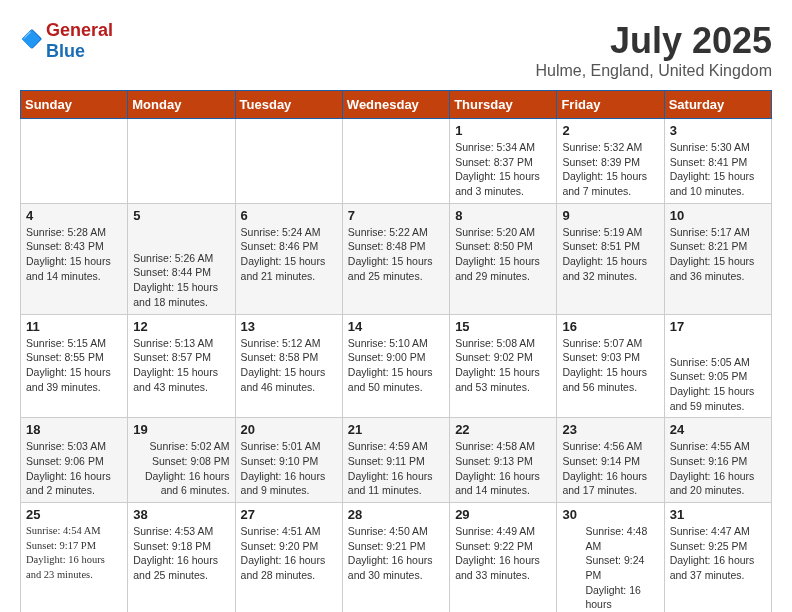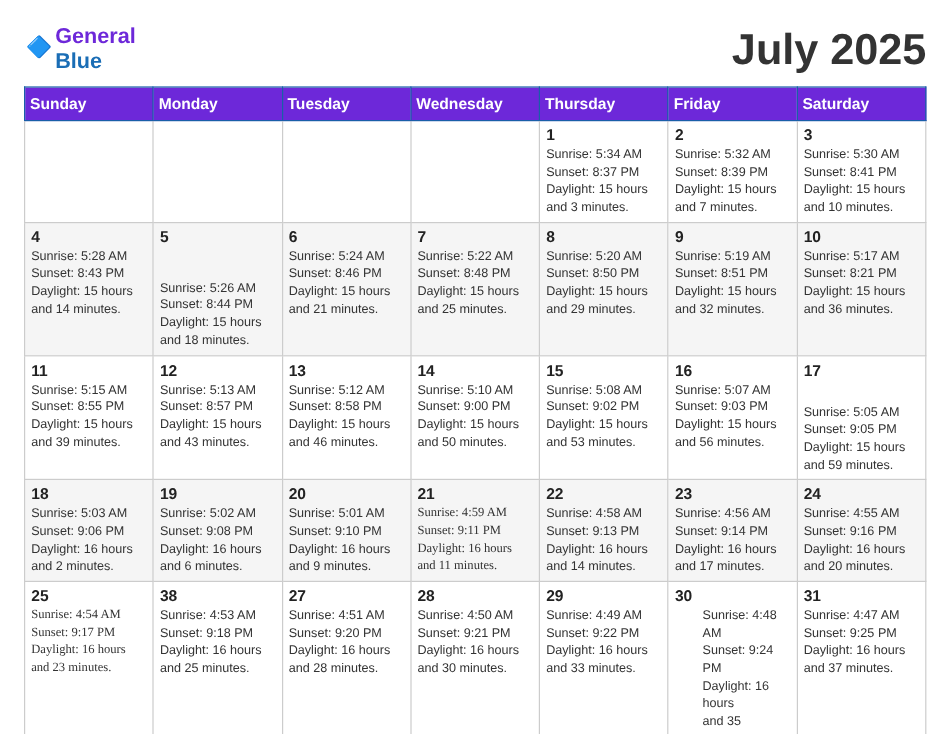--- a/index.html
+++ b/index.html
@@ -16,21 +16,21 @@
       align-items: flex-start;
       margin-bottom: 10px;
     }
     .logo {
       display: flex;
       align-items: center;
     }
     .logo-text-general {
       font-size: 18px;
       font-weight: bold;
-      color: #6d28d9;
+      color: #b91c1c;
     }
     .logo-text-blue {
       font-size: 18px;
       font-weight: bold;
       color: #1a6db5;
     }
     .logo-icon {
       width: 24px;
       height: 24px;
       margin-right: 2px;
@@ -46,21 +46,21 @@
     .calendar-subtitle {
       font-size: 16px;
       color: #555;
     }
     table {
       width: 100%;
       border-collapse: collapse;
       border: 1px solid #ccc;
     }
     thead tr th {
-      background-color: #6d28d9;
+      background-color: #c2410c;
       color: white;
       padding: 6px 4px;
       font-size: 13px;
       text-align: left;
       border: 1px solid #1a5fa8;
     }
     tbody tr td {
       vertical-align: top;
       border: 1px solid #ccc;
       padding: 4px 5px;
@@ -100,20 +100,21 @@
     <svg class="logo-icon" viewBox="0 0 30 30" xmlns="http://www.w3.org/2000/svg">
       <text x="2" y="20" font-size="22" fill="#1a6db5">🔷</text>
     </svg>
     <div>
       <span class="logo-text-general">General</span><br>
       <span class="logo-text-blue">Blue</span>
     </div>
   </div>
   <div class="title-section">
     <div class="calendar-title">July 2025</div>
+    <div class="calendar-subtitle">Hulme, England, United Kingdom</div>
   </div>
 </div>
 
 <table>
   <thead>
     <tr>
     <th>Sunday</th>
         <th>Monday</th>
         <th>Tuesday</th>
         <th>Wednesday</th>
@@ -255,35 +256,35 @@
       <tr>
         <td>
           <span class="day-number">18</span>
           <div class="day-info" style="white-space: pre-line;">Sunrise: 5:03 AM
 Sunset: 9:06 PM
 Daylight: 16 hours
 and 2 minutes.</div>
         </td>
         <td>
           <span class="day-number">19</span>
-          <div class="day-info" style="white-space: pre-line;">Sunrise: 5:02 AM
+          <div class="day-info" style="white-space: pre-line; text-align: right;">Sunrise: 5:02 AM
 Sunset: 9:08 PM
 Daylight: 16 hours
 and 6 minutes.</div>
         </td>
         <td>
           <span class="day-number">20</span>
           <div class="day-info" style="white-space: pre-line;">Sunrise: 5:01 AM
 Sunset: 9:10 PM
 Daylight: 16 hours
 and 9 minutes.</div>
         </td>
         <td>
           <span class="day-number">21</span>
-          <div class="day-info" style="white-space: pre-line; font-family: Liberation Serif, serif;">Sunrise: 4:59 AM
+          <div class="day-info" style="white-space: pre-line;">Sunrise: 4:59 AM
 Sunset: 9:11 PM
 Daylight: 16 hours
 and 11 minutes.</div>
         </td>
         <td>
           <span class="day-number">22</span>
           <div class="day-info" style="white-space: pre-line;">Sunrise: 4:58 AM
 Sunset: 9:13 PM
 Daylight: 16 hours
 and 14 minutes.</div>

